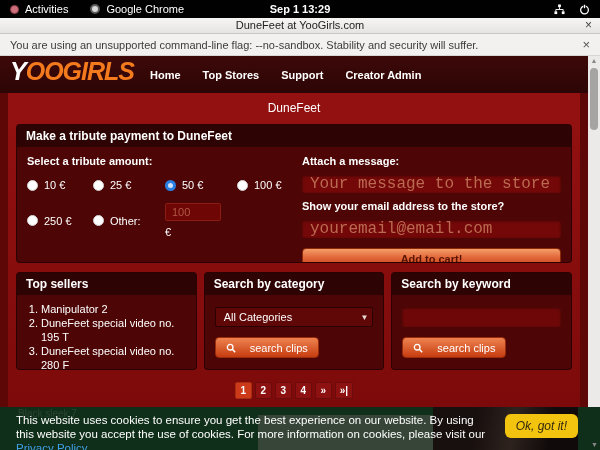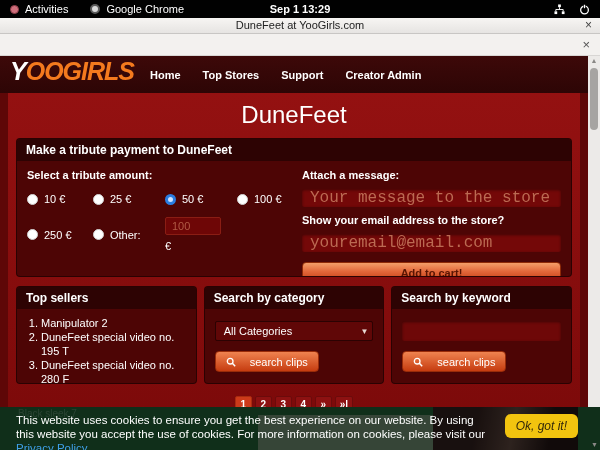--- a/index.html
+++ b/index.html
@@ -51,21 +51,21 @@
   .nav-item { color:#fff; font-size:11px; font-weight:bold; cursor:pointer; white-space:nowrap; }
   .cart { position:absolute; right:8px; top:3px; width:134px; height:31px;
     background:linear-gradient(#b51111,#850808); border:1px solid #c53a2a; border-radius:2px;
     display:flex; align-items:center; gap:8px; padding:0 8px; cursor:pointer; }
   .cart-text { color:#fff; font-size:10px; line-height:12px; }
   .cart-text .c2 { font-weight:bold; }
 
   
   .main { position:absolute; left:8px; right:20px; top:37px; height:314px;
     background:linear-gradient(#941111,#7d0a0a); }
-  .page-title { text-align:center; color:#fff; font-size:24px; padding:8px 0 9px; }
+  .page-title { text-align:center; color:#fff; font-size:12px; padding:8px 0 9px; }
 
   .panel { background:#4d0505; border:1px solid rgba(0,0,0,0.45); border-radius:4px; overflow:hidden; }
   .panel-header { background:#2d0303; color:#fff; font-size:12px; font-weight:700; padding:4px 9px; }
 
   .tribute { margin:0 8px; height:139px; }
   .tribute-body { display:flex; gap:16px; padding:8px 10px; }
   .t-col { flex:1; min-width:0; }
   .field-label { color:#fff; font-size:11px; font-weight:bold; margin-bottom:7px; }
   .amount-grid { display:grid; grid-template-columns:66px 72px 72px 1fr; row-gap:12px; margin-top:12px; }
   .amt-opt { display:flex; align-items:center; gap:6px; color:#fff; font-size:11px; cursor:pointer; }
@@ -155,20 +155,21 @@
       </span>
     </div>
   </div>
 
   <div class="title-bar">
     <div class="t-text">DuneFeet at YooGirls.com</div>
     <div class="win-close">×</div>
   </div>
 
   <div class="warning-bar">
+    <span>You are using an unsupported command-line flag: --no-sandbox. Stability and security will suffer.</span>
     <span class="warn-close">×</span>
   </div>
 
   <div class="viewport">
 
     <div class="scrollbar">
       <div class="sb-up">▲</div>
       <div class="sb-thumb"></div>
     </div>
 

